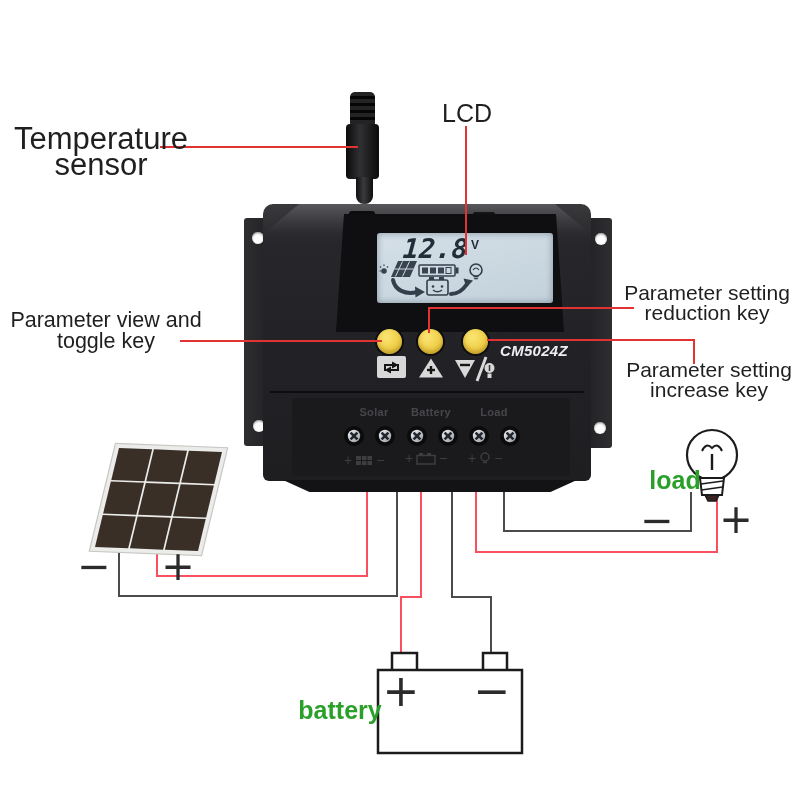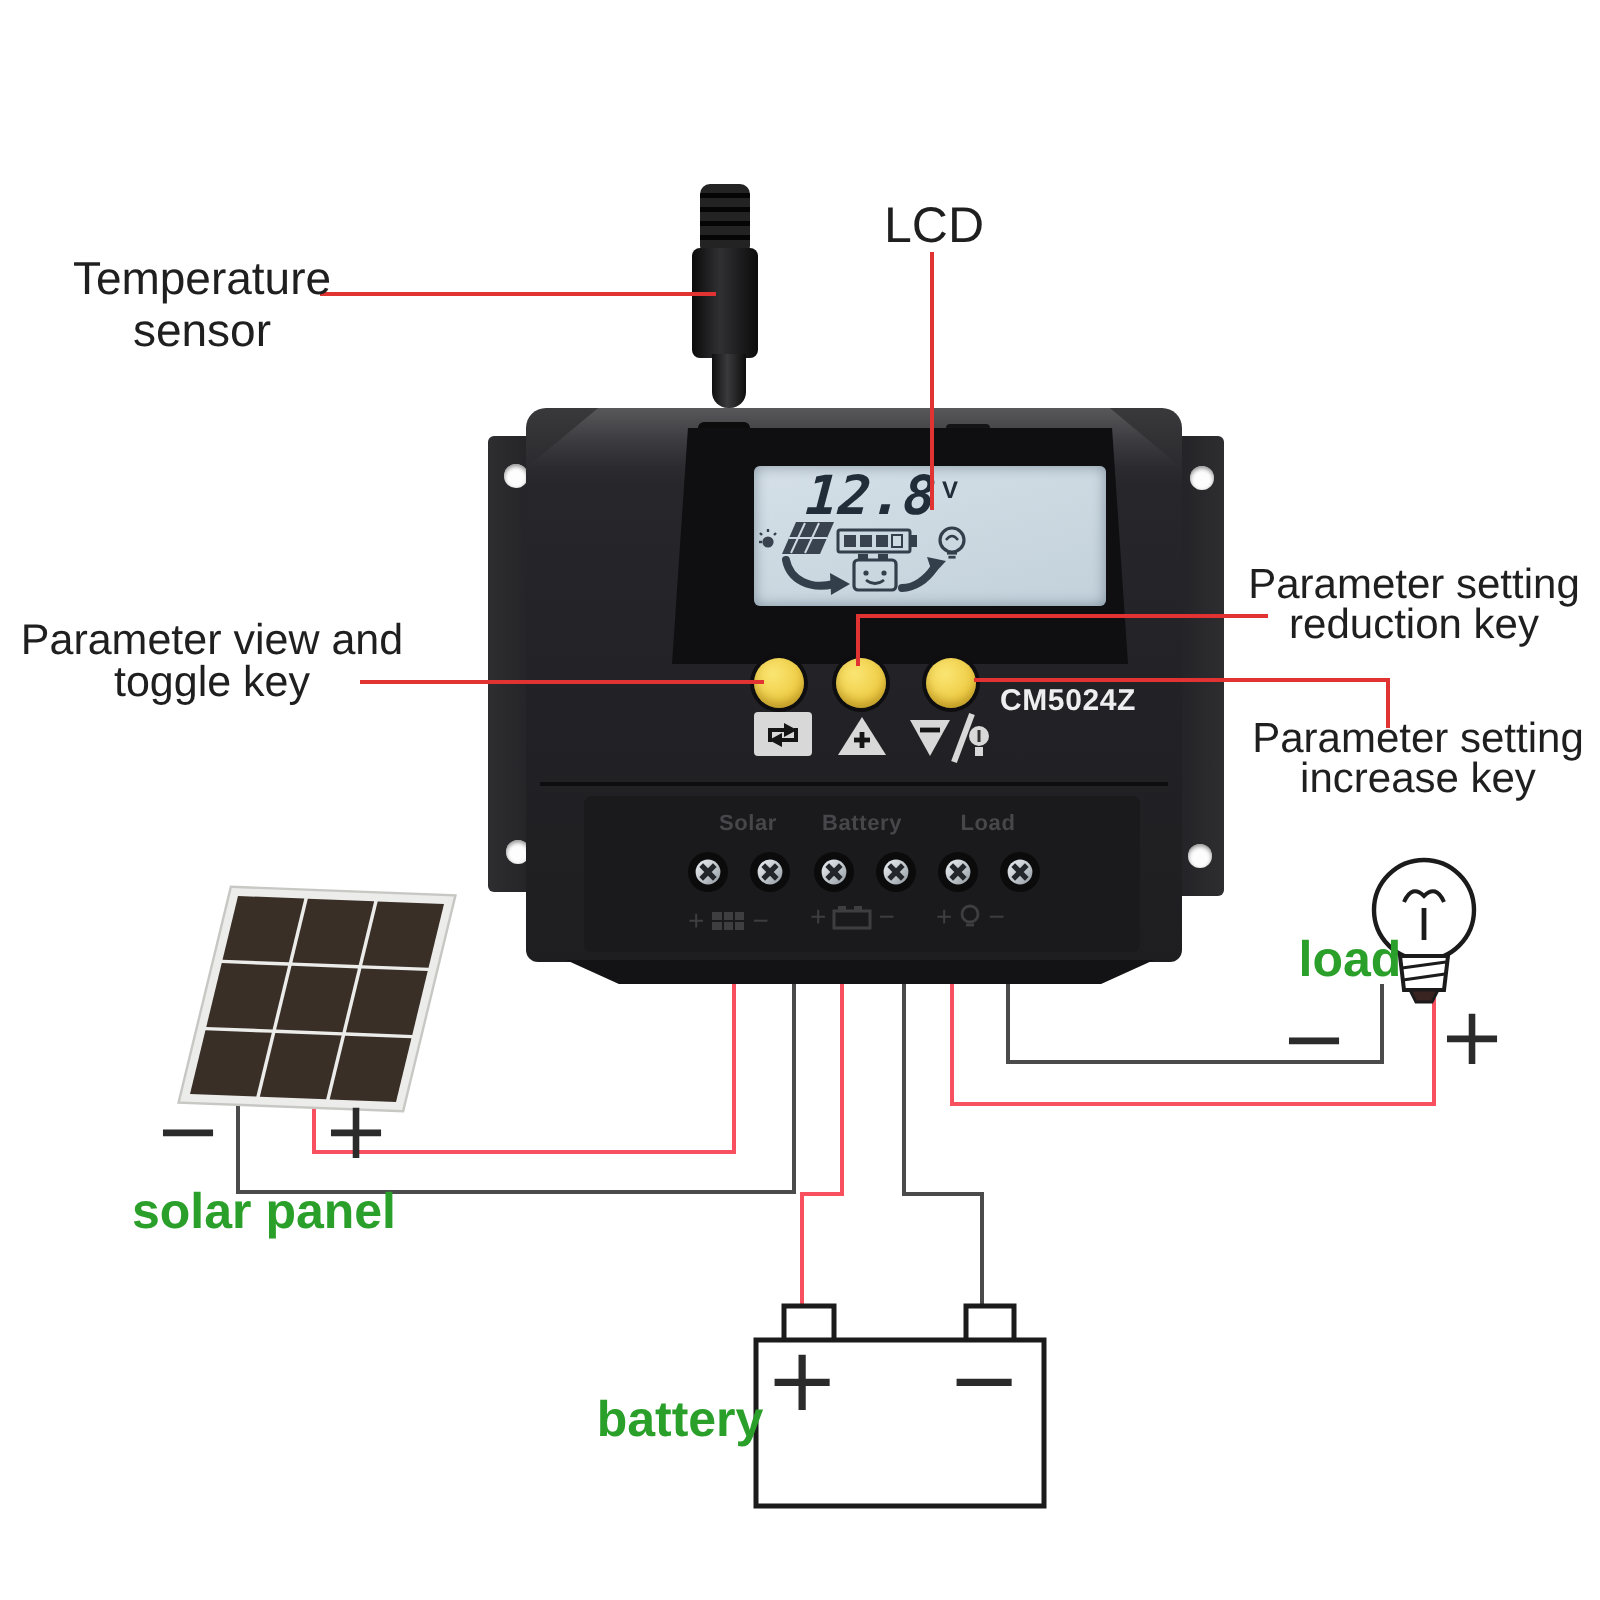--- a/index.html
+++ b/index.html
@@ -165,21 +165,21 @@
   </svg>
   <svg class="abs" style="left:453px;top:355px;" width="43" height="28" viewBox="0 0 43 28">
     <polygon points="2,5 22,5 12,23" fill="#d8d8d8"></polygon>
     <line x1="7" y1="10" x2="17" y2="10" stroke="#151515" stroke-width="2.4"></line>
     <line x1="24" y1="26" x2="33" y2="2" stroke="#d8d8d8" stroke-width="3"></line>
     <circle cx="36.5" cy="13" r="5" fill="#d8d8d8"></circle>
     <line x1="36.5" y1="10" x2="36.5" y2="16" stroke="#333" stroke-width="1.5"></line>
     <rect x="34.5" y="18.5" width="4" height="4.5" fill="#d8d8d8"></rect>
   </svg>
 
-  <span class="abs" style="left:500px;top:342px;width:80px;font-weight:bold;font-size:15px;color:#eeeef0;letter-spacing:.3px;">CM5024Z</span>
+  <span class="abs" style="left:500px;top:342px;width:80px;font-style:italic;font-weight:bold;font-size:15px;color:#eeeef0;letter-spacing:.3px;">CM5024Z</span>
 
   <div class="abs" style="left:270px;top:391px;width:314px;height:2px;background:#0d0d0f;"></div>
   <div class="abs" style="left:292px;top:398px;width:278px;height:78px;border-radius:4px;background:#1a1a1d;"></div>
   <span class="tlabel" style="left:344px;top:406px;">Solar</span>
   <span class="tlabel" style="left:401px;top:406px;">Battery</span>
   <span class="tlabel" style="left:464px;top:406px;">Load</span>
 
   <svg class="abs" style="left:342px;top:423px;" width="182" height="26" viewBox="0 0 182 26">
     <defs>
       <linearGradient id="mg" x1="0" y1="0" x2="1" y2="1">
@@ -269,28 +269,27 @@
   <div class="abs" style="left:283px;top:480px;width:294px;height:12px;clip-path:polygon(0 0,100% 0,91% 100%,9% 100%);background:#131315;"></div>
 
   <div class="rline" style="left:160px;top:146px;width:198px;height:2px;"></div>
   <div class="rline" style="left:465px;top:126px;width:2px;height:129px;"></div>
   <div class="rline" style="left:180px;top:340px;width:202px;height:2px;"></div>
   <div class="rline" style="left:428px;top:307px;width:2px;height:26px;"></div>
   <div class="rline" style="left:428px;top:307px;width:206px;height:2px;"></div>
   <div class="rline" style="left:487px;top:339px;width:208px;height:2px;"></div>
   <div class="rline" style="left:693px;top:339px;width:2px;height:25px;"></div>
 
-  <div class="ann" style="left:12px;top:126px;width:178px;font-size:23px;line-height:26px;text-align:center;">Temperature sensor</div>
+  <div class="ann" style="left:12px;top:126px;width:178px;font-size:31px;line-height:26px;text-align:center;">Temperature sensor</div>
   <div class="ann" style="left:428px;top:100px;width:78px;font-size:25px;line-height:26px;text-align:center;">LCD</div>
   <div class="ann" style="left:-2px;top:310px;width:216px;font-size:21.5px;line-height:21px;">Parameter view and toggle key</div>
   <div class="ann" style="left:606px;top:283px;width:202px;">Parameter setting reduction key</div>
   <div class="ann" style="left:608px;top:360px;width:202px;">Parameter setting increase key</div>
 
   <div class="green" style="left:643px;top:466px;width:64px;">load</div>
-  <div class="green" style="left:52px;top:592px;width:160px;">solar panel</div>
   <div class="green" style="left:295px;top:696px;width:90px;">battery</div>
 
   <span class="sign" style="left:72px;top:546px;">−</span>
   <span class="sign" style="left:156px;top:546px;">+</span>
   <span class="sign" style="left:635px;top:500px;">−</span>
   <span class="sign" style="left:714px;top:499px;">+</span>
   <span class="sign" style="left:379px;top:671px;font-size:44px;">+</span>
   <span class="sign" style="left:470px;top:671px;font-size:44px;">−</span>
 
 </div>

